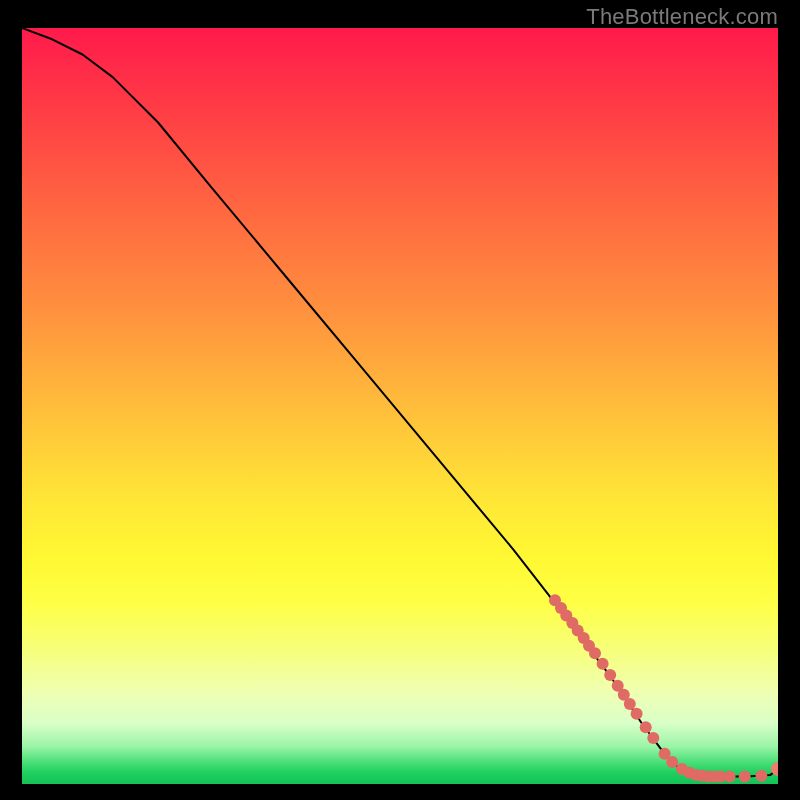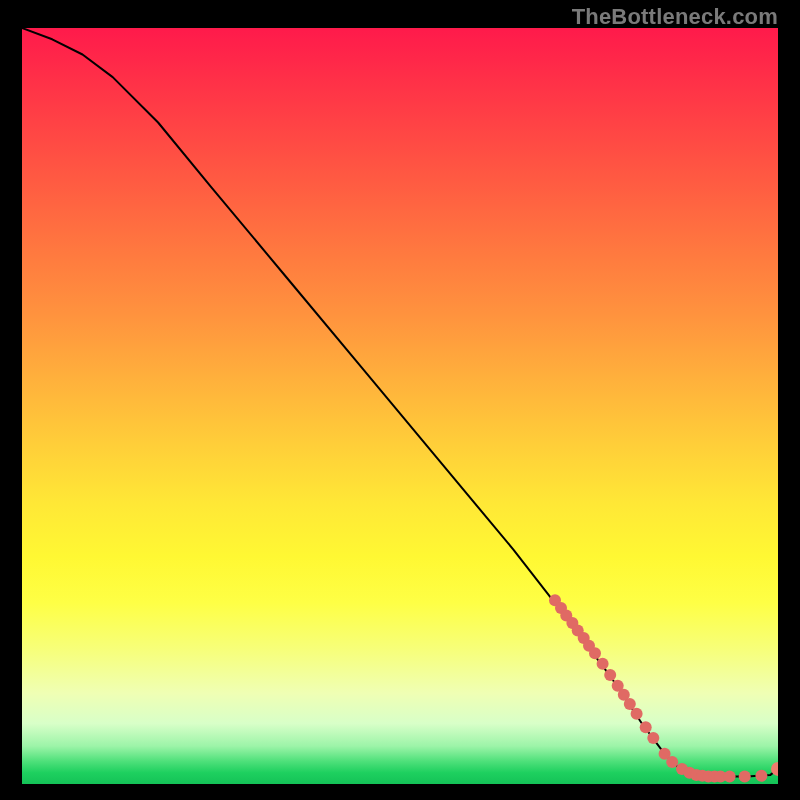--- a/index.html
+++ b/index.html
@@ -17,21 +17,21 @@
     height: 800px;
     background: #000;
   }
   .watermark {
     position: absolute;
     top: 4px;
     right: 22px;
     color: #7a7a7a;
     font-size: 22px;
     letter-spacing: 0.2px;
-    font-weight: 700;
+    font-weight: 400;
   }
   .plot {
     position: absolute;
     left: 22px;
     top: 28px;
     width: 756px;
     height: 756px;
     background: #fff;
   }
   .gradient {

